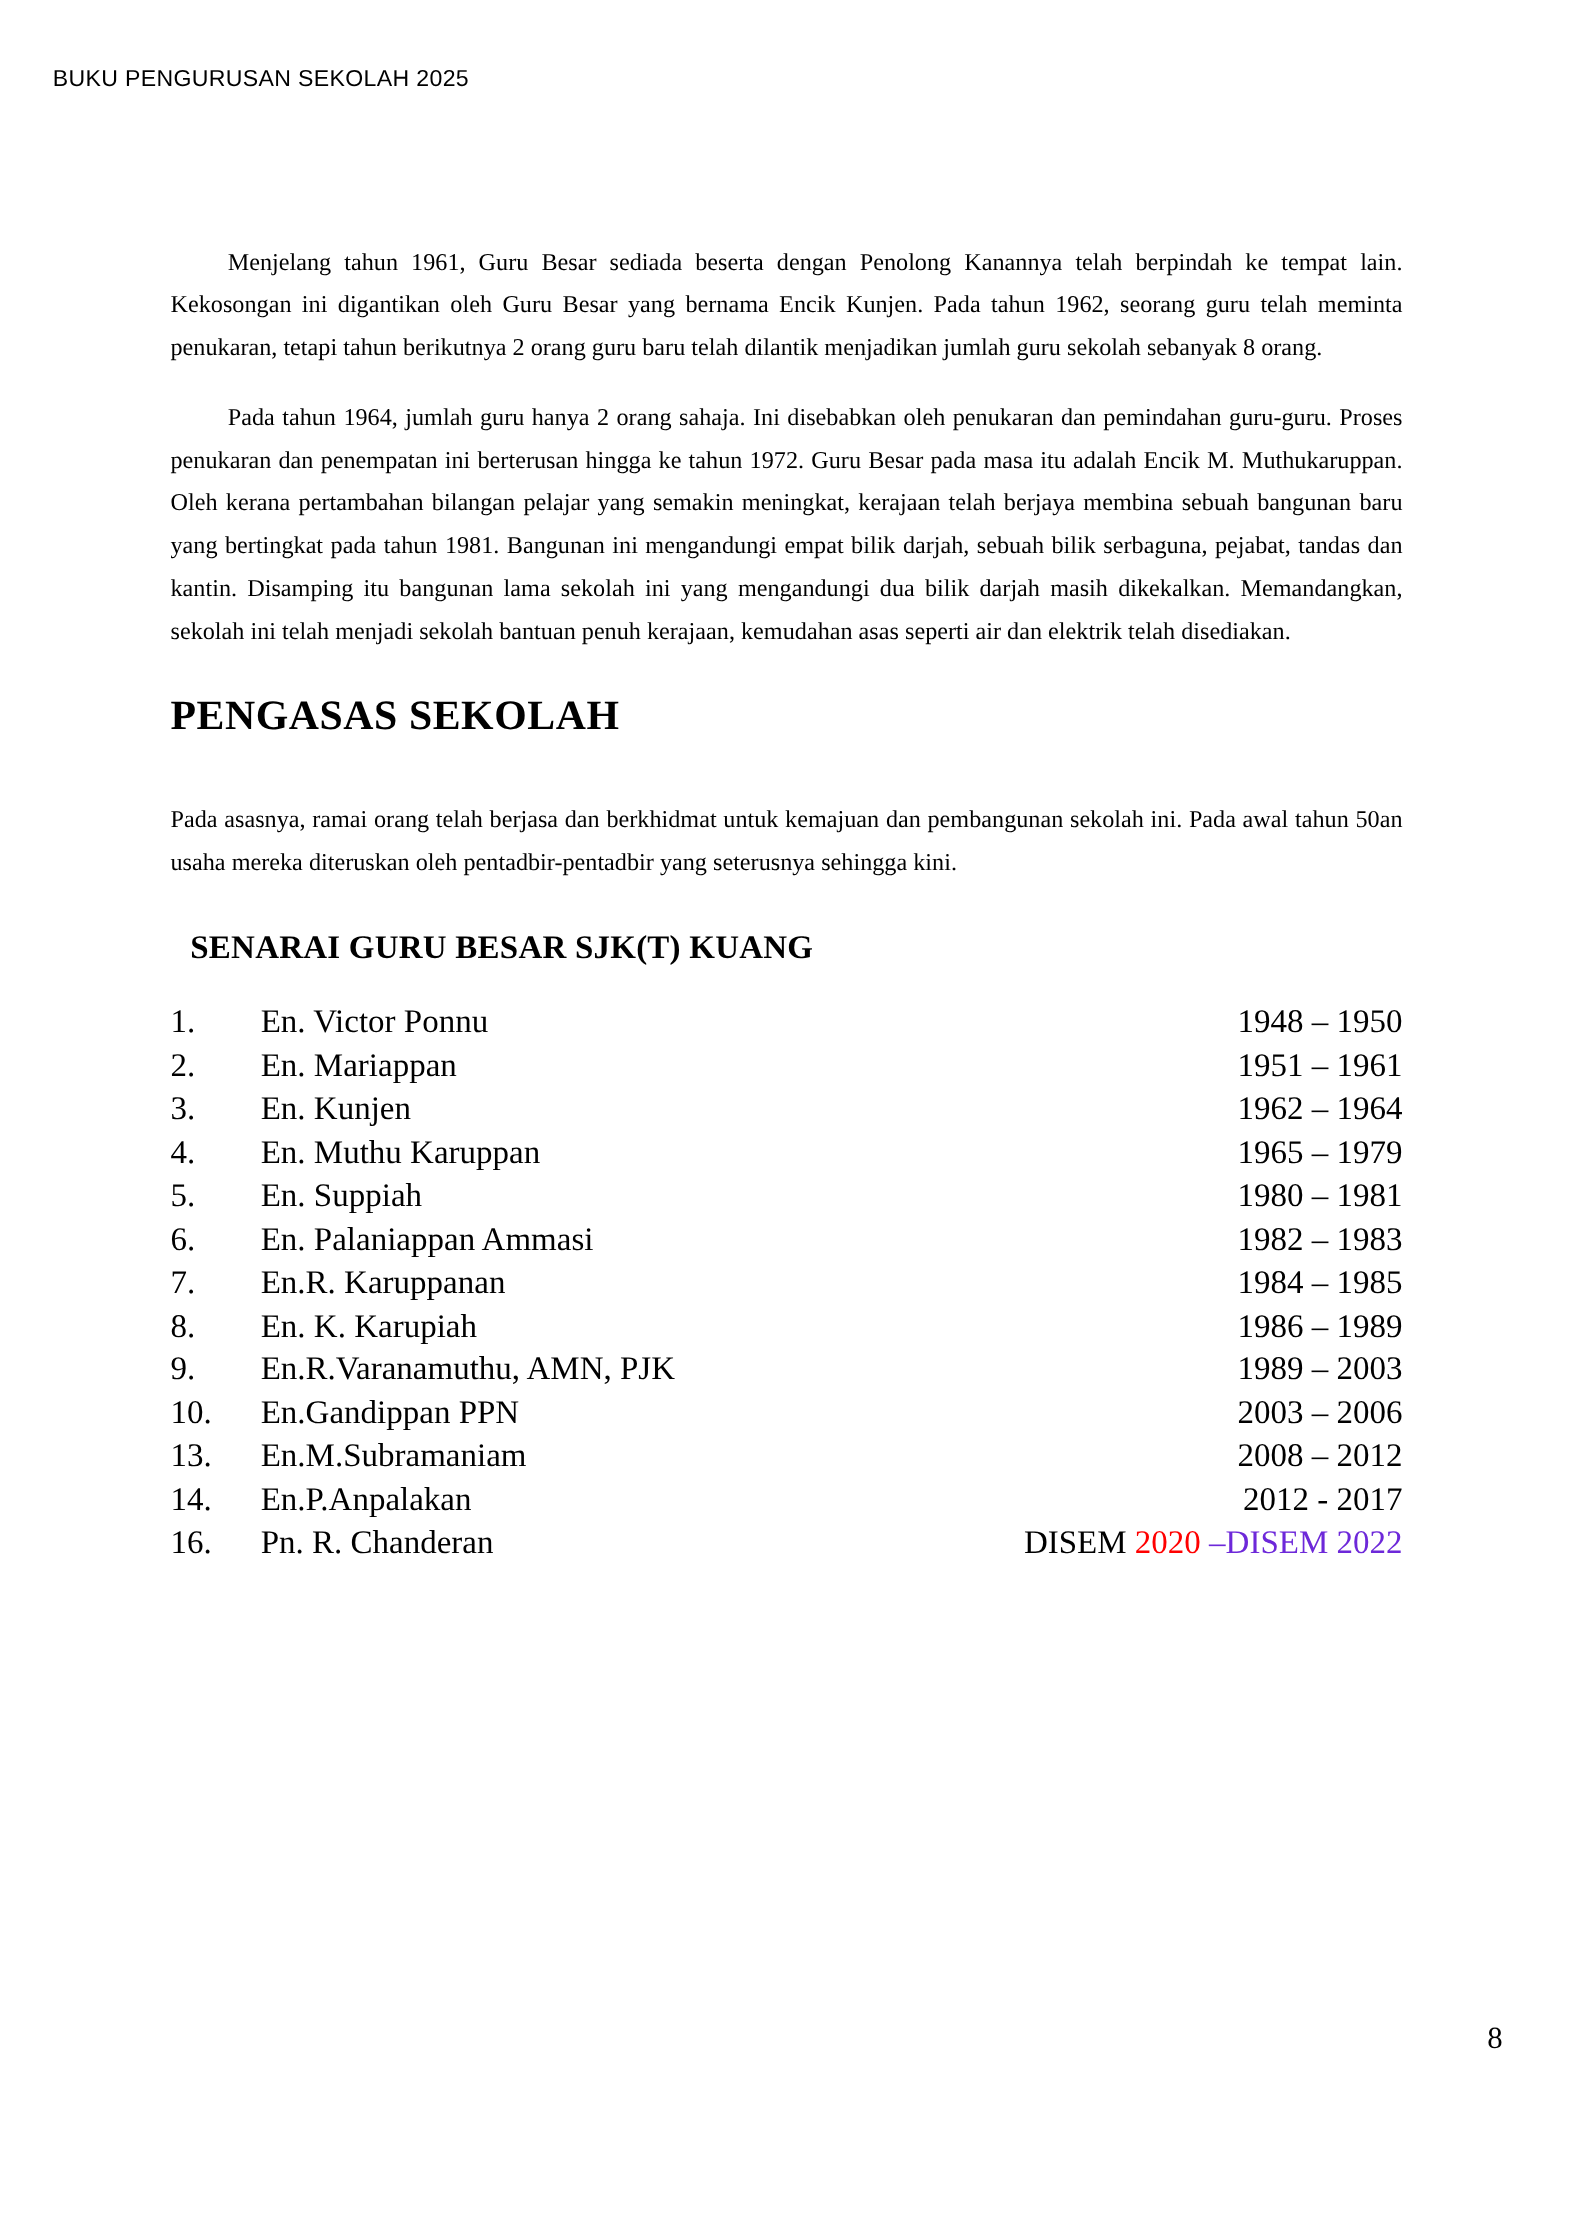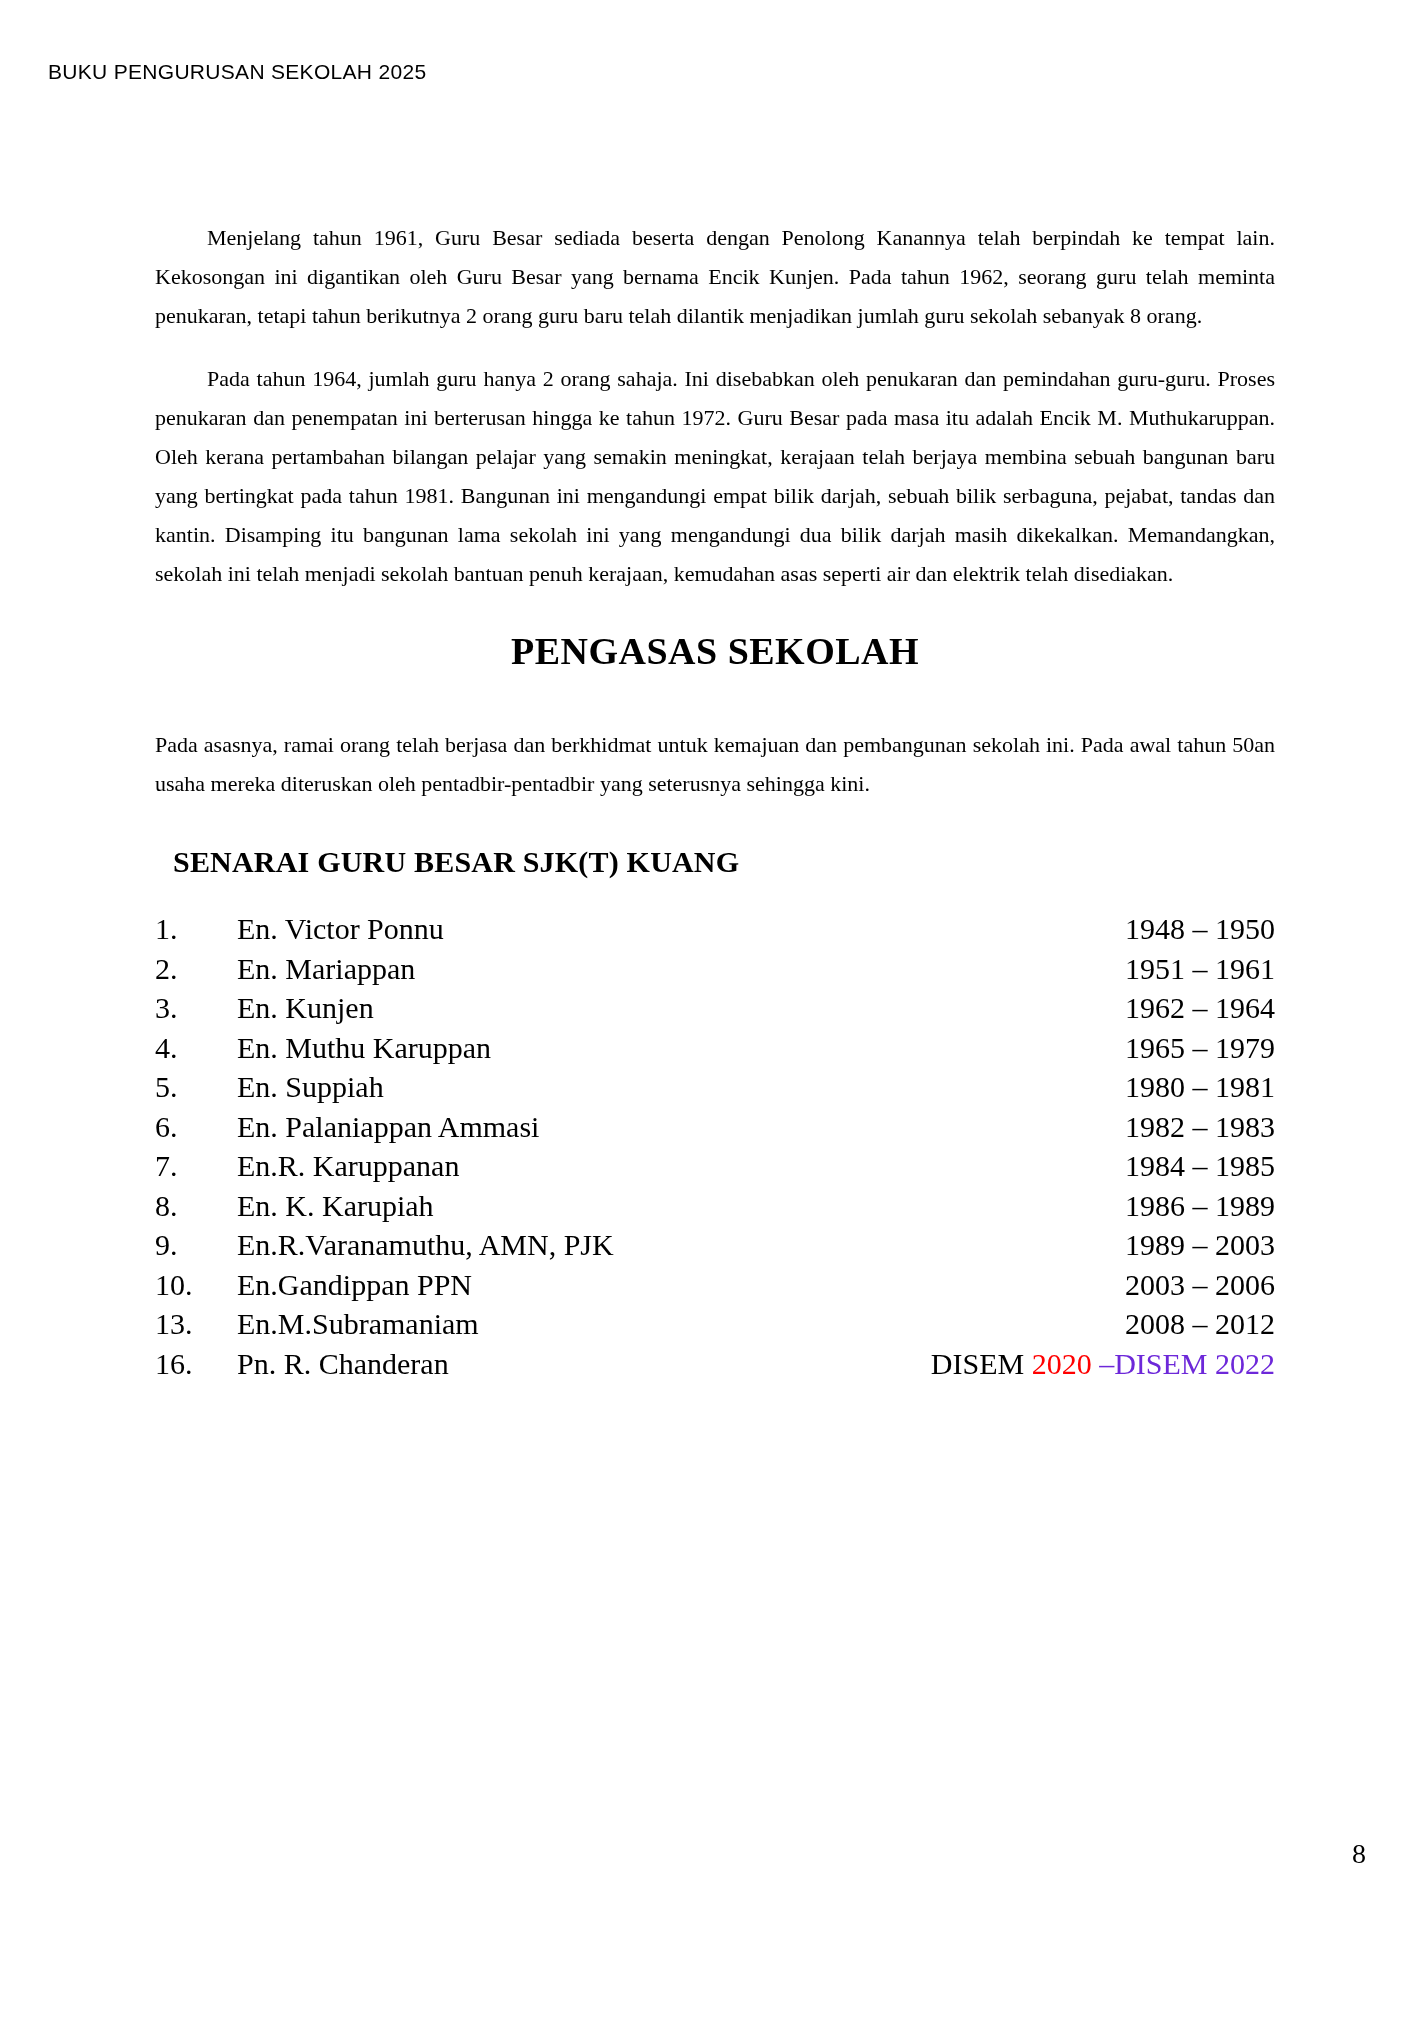--- a/index.html
+++ b/index.html
@@ -41,21 +41,21 @@
     margin: 0 0 24px 0;
     font-stretch: condensed;
   }
   .body-par.indented {
     text-indent: 52px;
   }
   .section-title {
     font-family: "Liberation Serif", serif;
     font-weight: bold;
     font-size: 38px;
-    text-align: center;
+    text-align: left;
     color: #000000;
     margin: 36px 0 52px 0;
     letter-spacing: 0.5px;
   }
   .list-title {
     font-family: "Liberation Serif", serif;
     font-weight: bold;
     font-size: 30px;
     color: #000000;
     margin: 42px 0 30px 0;
@@ -166,20 +166,25 @@
             <td class="col-num">10.</td>
             <td class="col-name">En.Gandippan PPN</td>
             <td class="col-years">2003 – 2006</td>
           </tr>
           <tr>
             <td class="col-num">13.</td>
             <td class="col-name">En.M.Subramaniam</td>
             <td class="col-years">2008 – 2012</td>
           </tr>
           <tr>
+            <td class="col-num">14.</td>
+            <td class="col-name">En.P.Anpalakan</td>
+            <td class="col-years">2012  -  2017</td>
+          </tr>
+          <tr>
             <td class="col-num">16.</td>
             <td class="col-name">Pn. R. Chanderan</td>
             <td class="col-years"><span style="color: rgb(0, 0, 0);">DISEM </span><span style="color: rgb(255, 0, 0);">2020</span><span style="color: #6d28d9;"> –DISEM 2022</span></td>
           </tr>
         </tbody>
     </table>
 
   </div>
 
   <div class="page-number">8</div>

